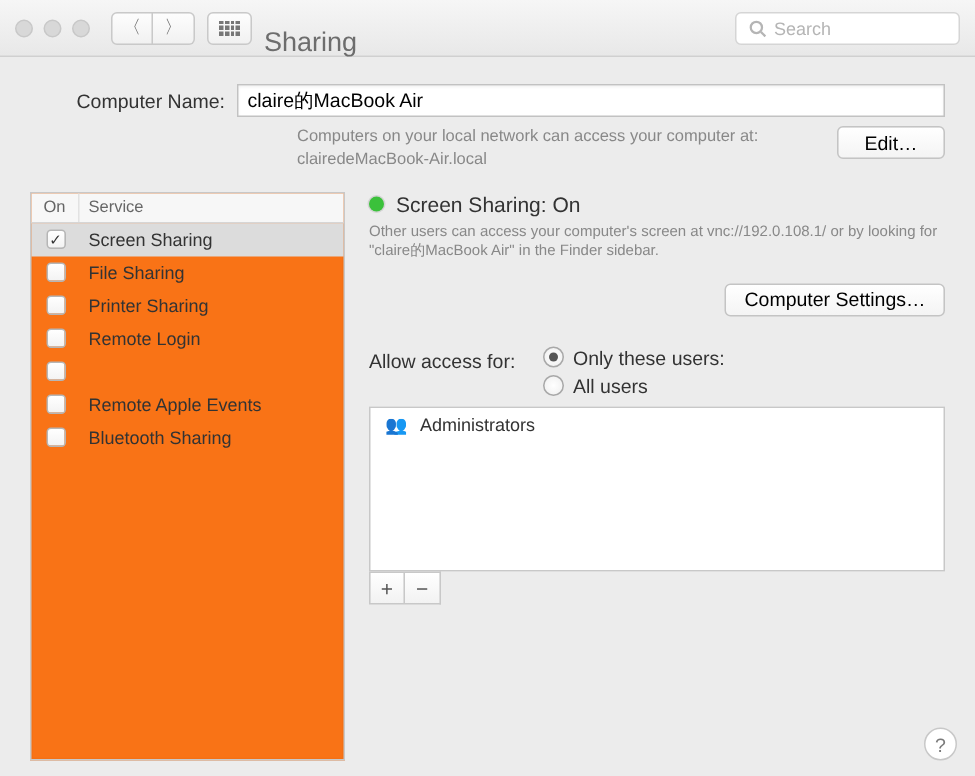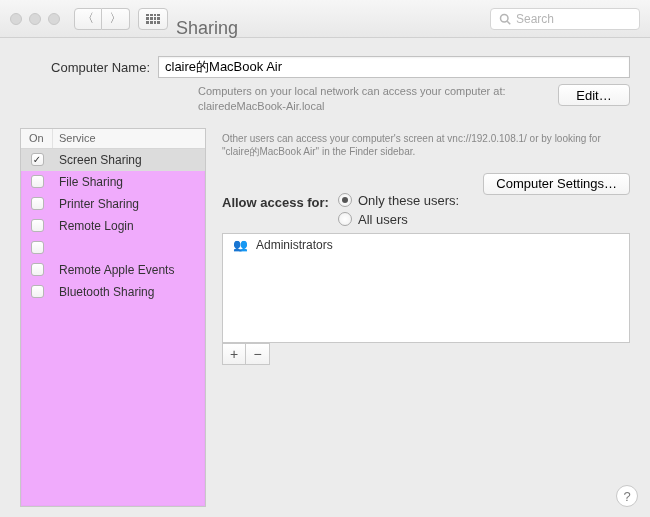--- a/index.html
+++ b/index.html
@@ -83,22 +83,22 @@
   font-size: 13px;
 }
 
 .main {
   flex: 1;
   display: flex;
   padding: 0 20px 10px 20px;
   gap: 16px;
 }
 .services {
-  width: 186px;
-  background: #f0abfc;
+  width: 210px;
+  background: #f97316;
   border: 1px solid #c8c8c8;
   display: flex; flex-direction: column;
   box-shadow: inset 0 0 0 1px rgba(0,0,0,0.02);
 }
 .svc-hdr {
   display: flex; height: 20px;
   border-bottom: 1px solid #d6d6d6;
   font-size: 11px; color: #666;
   background: #f7f7f7;
 }
@@ -123,21 +123,21 @@
 .status-row { display: flex; align-items: center; gap: 8px; font-size: 14px; }
 .dot { width: 10px; height: 10px; border-radius: 50%; background: #3bc13b; box-shadow: 0 0 0 1px rgba(0,0,0,0.1); }
 .desc { font-size: 10px; color: #888; margin-top: 4px; line-height: 1.35; }
 .comp-settings-row { display:flex; justify-content:flex-end; margin-top: 14px; }
 .comp-settings-btn {
   height: 22px; padding: 1px 12px;
   background: linear-gradient(#fff,#f4f4f4);
   border: 1px solid #c4c4c4; border-radius: 4px;
   font-size: 13px;
 }
-.access-label { font-size: 13px; font-weight: bold; }
+.access-label { margin-top: 22px; font-size: 13px; }
 .radio-row { display: flex; align-items: center; gap: 6px; font-size: 13px; margin-left: 116px; margin-top: -17px; }
 .radio-row + .radio-row { margin-top: 4px; }
 .radio {
   width: 14px; height: 14px; border-radius: 50%;
   border: 1px solid #a8a8a8; background: radial-gradient(#fff,#eee);
   display:flex; align-items:center; justify-content:center;
 }
 .radio.selected::after { content:""; width:6px; height:6px; border-radius:50%; background:#555; }
 .userlist {
   margin-top: 6px; margin-left: 0;
@@ -269,20 +269,24 @@
           <div class="svc-row">
             <div class="col-on">
               <div class="chk"></div>
             </div>
             <div class="col-svc">Bluetooth Sharing</div>
           </div>
         </div>
     </div>
 
     <div class="detail">
+      <div class="status-row">
+        <div class="dot" style="background: rgb(59, 193, 59);"></div>
+        <div>Screen Sharing: On</div>
+      </div>
       <div class="desc">Other users can access your computer's screen at vnc://192.0.108.1/ or by looking for "claire的MacBook Air" in the Finder sidebar.</div>
       <div class="comp-settings-row">
         <button class="comp-settings-btn">Computer Settings…</button>
       </div>
 
       <div class="access-label">Allow access for:</div>
       <div class="radio-row">
         <div class="radio selected"></div>
         <span>Only these users:</span>
       </div>

